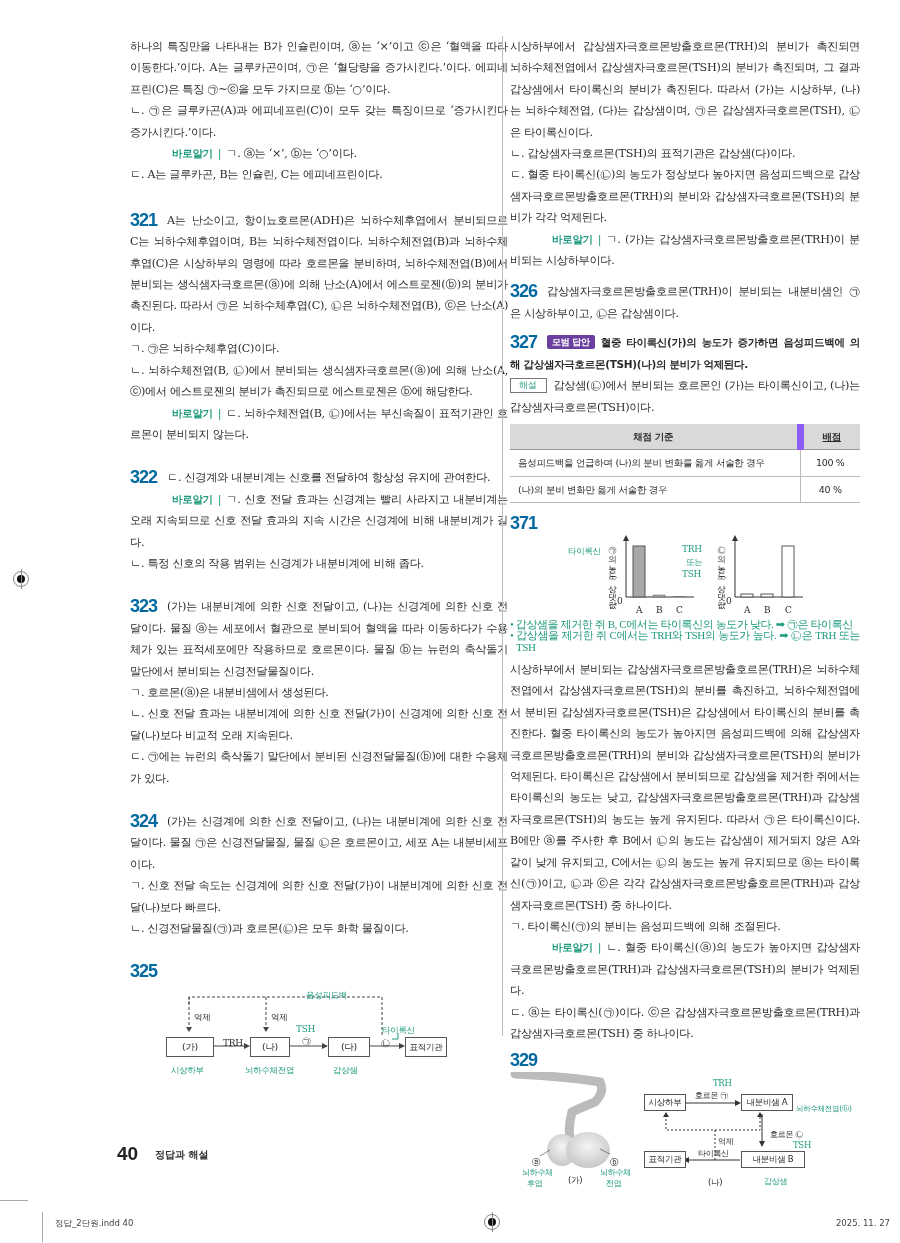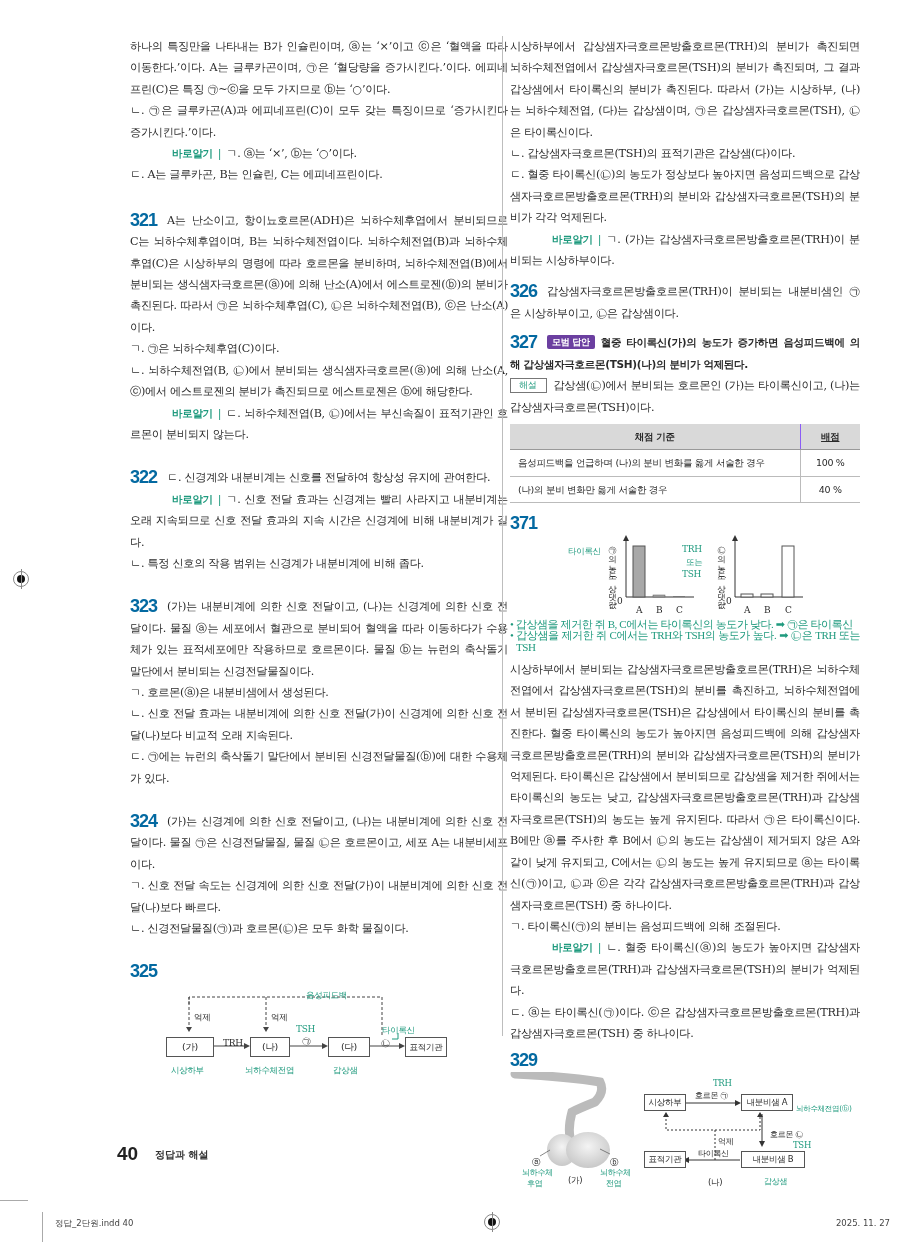--- a/index.html
+++ b/index.html
@@ -13,21 +13,21 @@
   .qnum { font-family: "Liberation Sans", "DejaVu Sans", sans-serif; font-weight: bold; color: #0369a1; font-size: 18px; letter-spacing: -1px; margin-right: 10px; vertical-align: -2px; }
   .baro { font-family: "DejaVu Sans", sans-serif; font-weight: bold; color: #1f9a7e; font-size: 10.5px; margin-left: 42px; }
   .bar-sep { color: #1f9a7e; margin: 0 5px; }
   .model-badge { display: inline-block; background: #6b3fa0; color: #fff; font-family: "DejaVu Sans", sans-serif; font-size: 9px; font-weight: bold; padding: 0 5px; line-height: 14px; border-radius: 2px; margin-right: 6px; vertical-align: 1px; }
   .haeseol-badge { display: inline-block; border: 1px solid #777; color: #1f9a7e; font-family: "DejaVu Sans", sans-serif; font-size: 9px; padding: 0 10px 0 8px; line-height: 13px; margin-right: 6px; vertical-align: 1px; }
   .bold { font-weight: bold; }
   table.score { width: 350px; border-collapse: collapse; font-family: "DejaVu Sans", sans-serif; font-size: 9.5px; margin-top: 6px; }
   table.score th { background: #d9d9d9; font-weight: bold; padding: 2px 6px; border-bottom: 1px solid #999; text-align: center; }
   table.score td { padding: 2px 8px; border-bottom: 1px solid #bbb; }
   table.score td.val { text-align: center; width: 60px; border-left: 1px solid #bbb; }
-  table.score th.val { border-left: 1px solid #8b5cf6; text-decoration: underline; }
+  table.score th.val { border-left: 7px solid #8b5cf6; text-decoration: underline; }
   .notes { font-family: Liberation Serif, serif; font-size: 11px; line-height: 11.5px; color: #1f9a7e; margin-top: 4px; }
   .notes li { list-style: none; padding-left: 6px; text-indent: -6px; letter-spacing: -0.4px; }
   .diagram { position: relative; font-family: "DejaVu Sans", sans-serif; font-size: 9px; }
   .box { position: absolute; border: 1px solid #555; background: #fff; text-align: center; font-size: 9.5px; }
   .green { color: #1f9a7e; }
   .lbl { position: absolute; white-space: nowrap; }
   .footer-num { position: absolute; left: 117px; top: 1143px; font-family: "Liberation Sans", sans-serif; font-weight: bold; font-size: 19px; color: #222; }
   .footer-title { position: absolute; left: 155px; top: 1148px; font-family: "DejaVu Sans", sans-serif; font-weight: bold; font-size: 10px; color: #333; }
   .slug-line { position: absolute; left: 0; top: 1200px; width: 28px; height: 1px; background: #aaa; }
   .slug-vline { position: absolute; left: 42px; top: 1212px; width: 1px; height: 30px; background: #aaa; }

